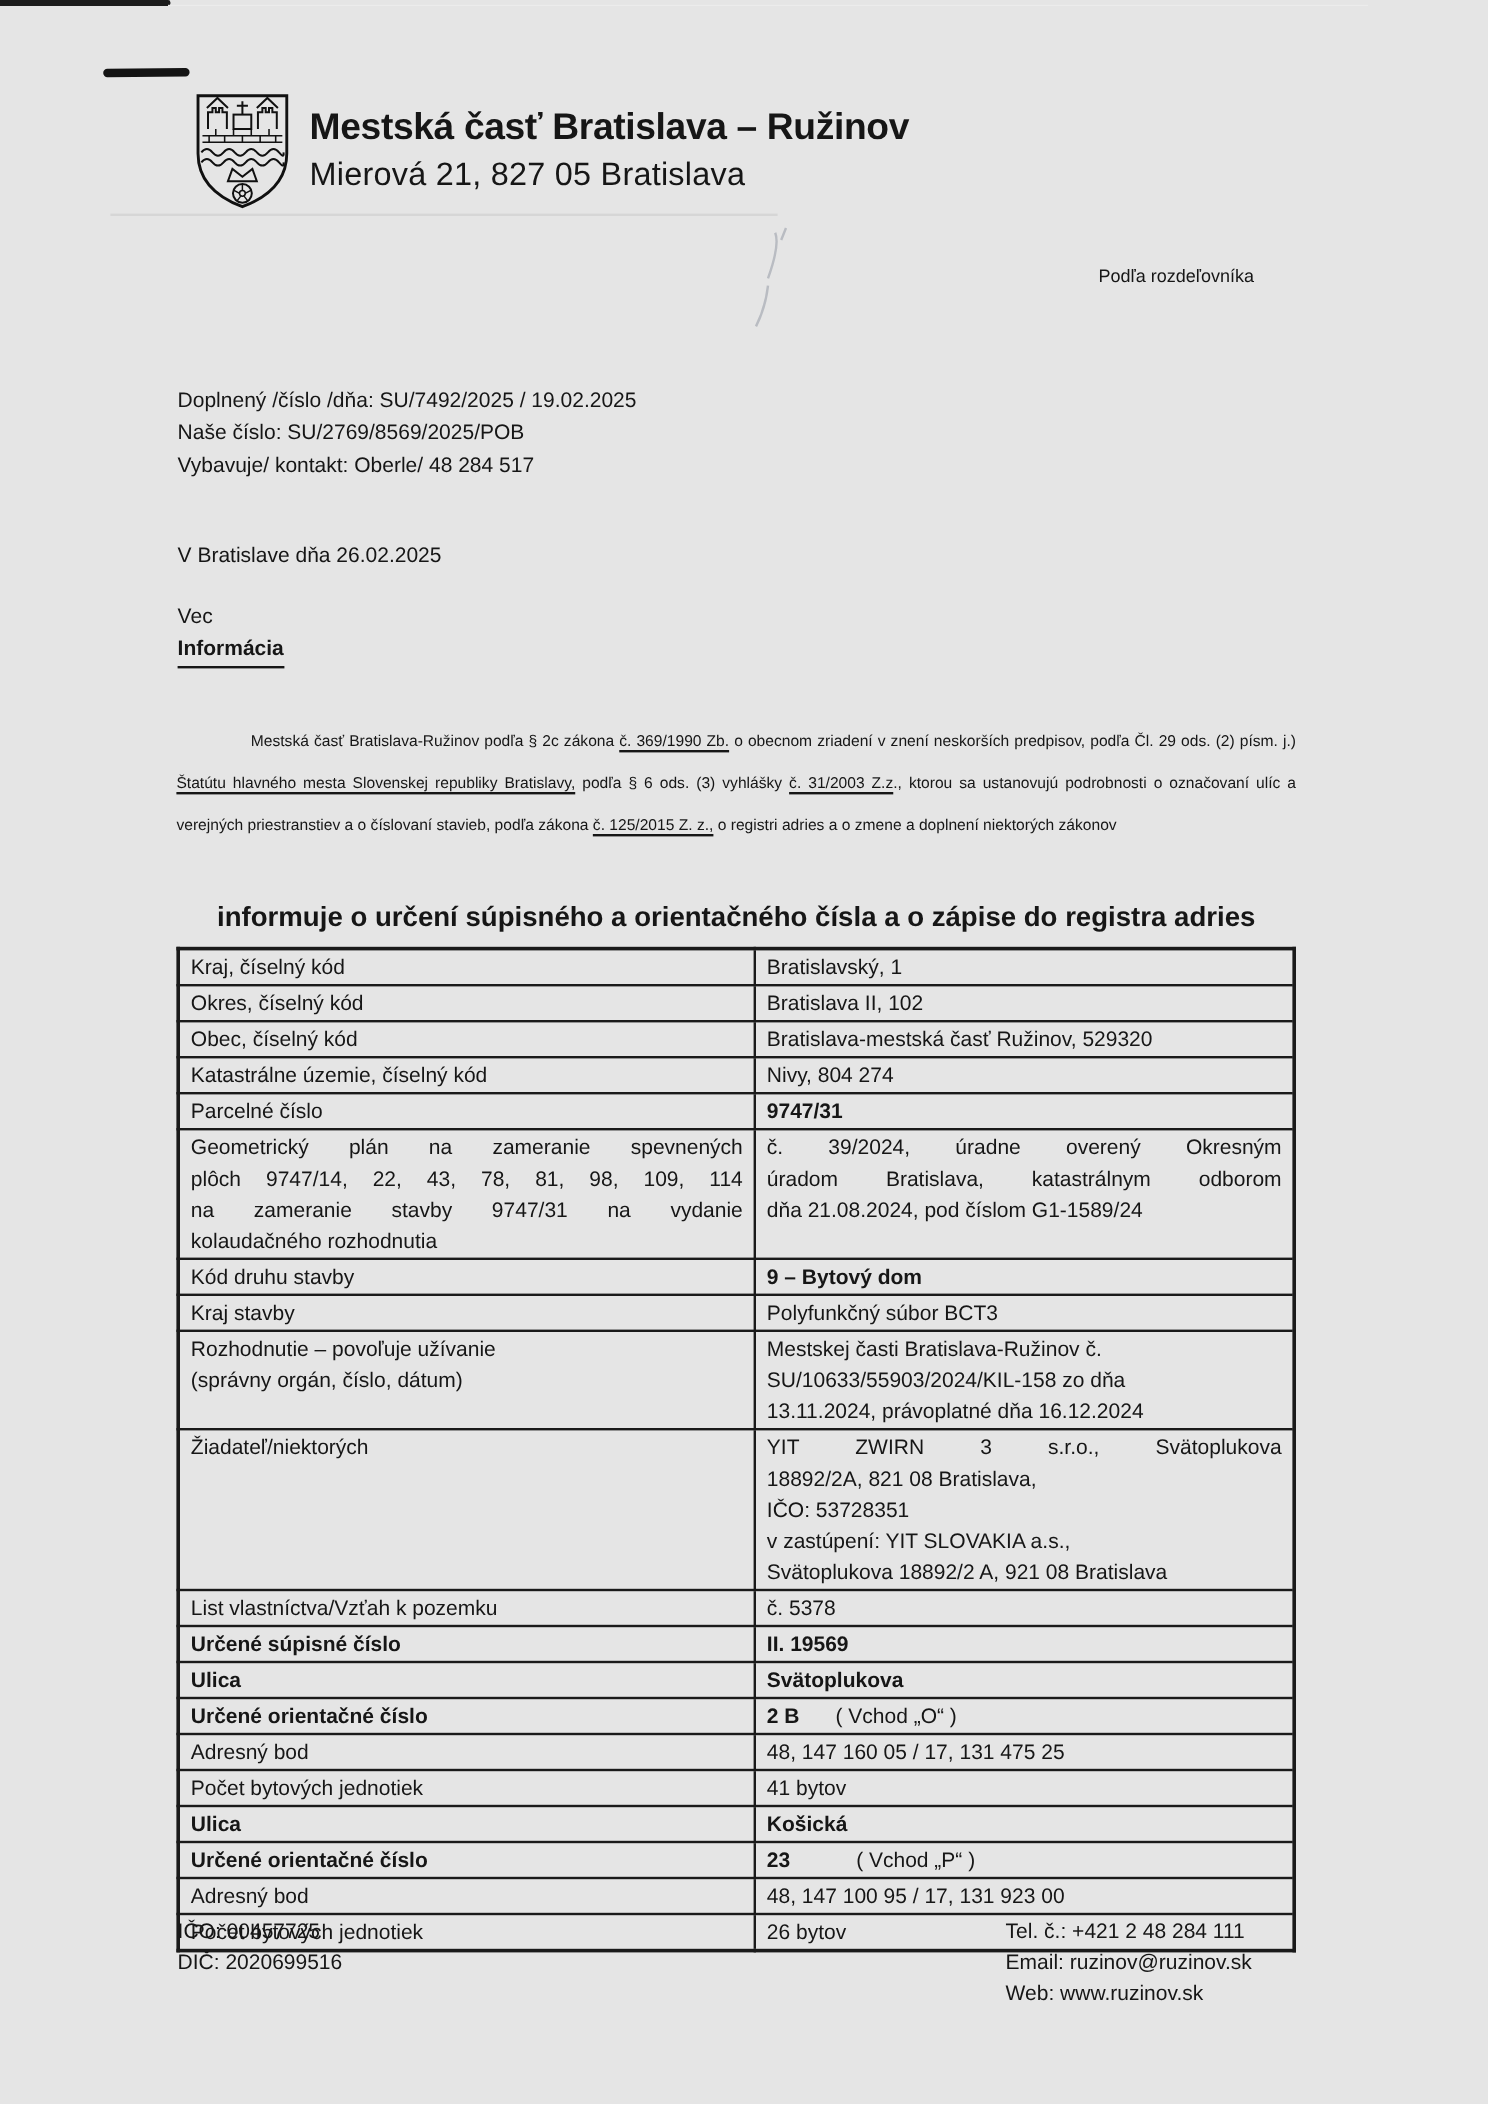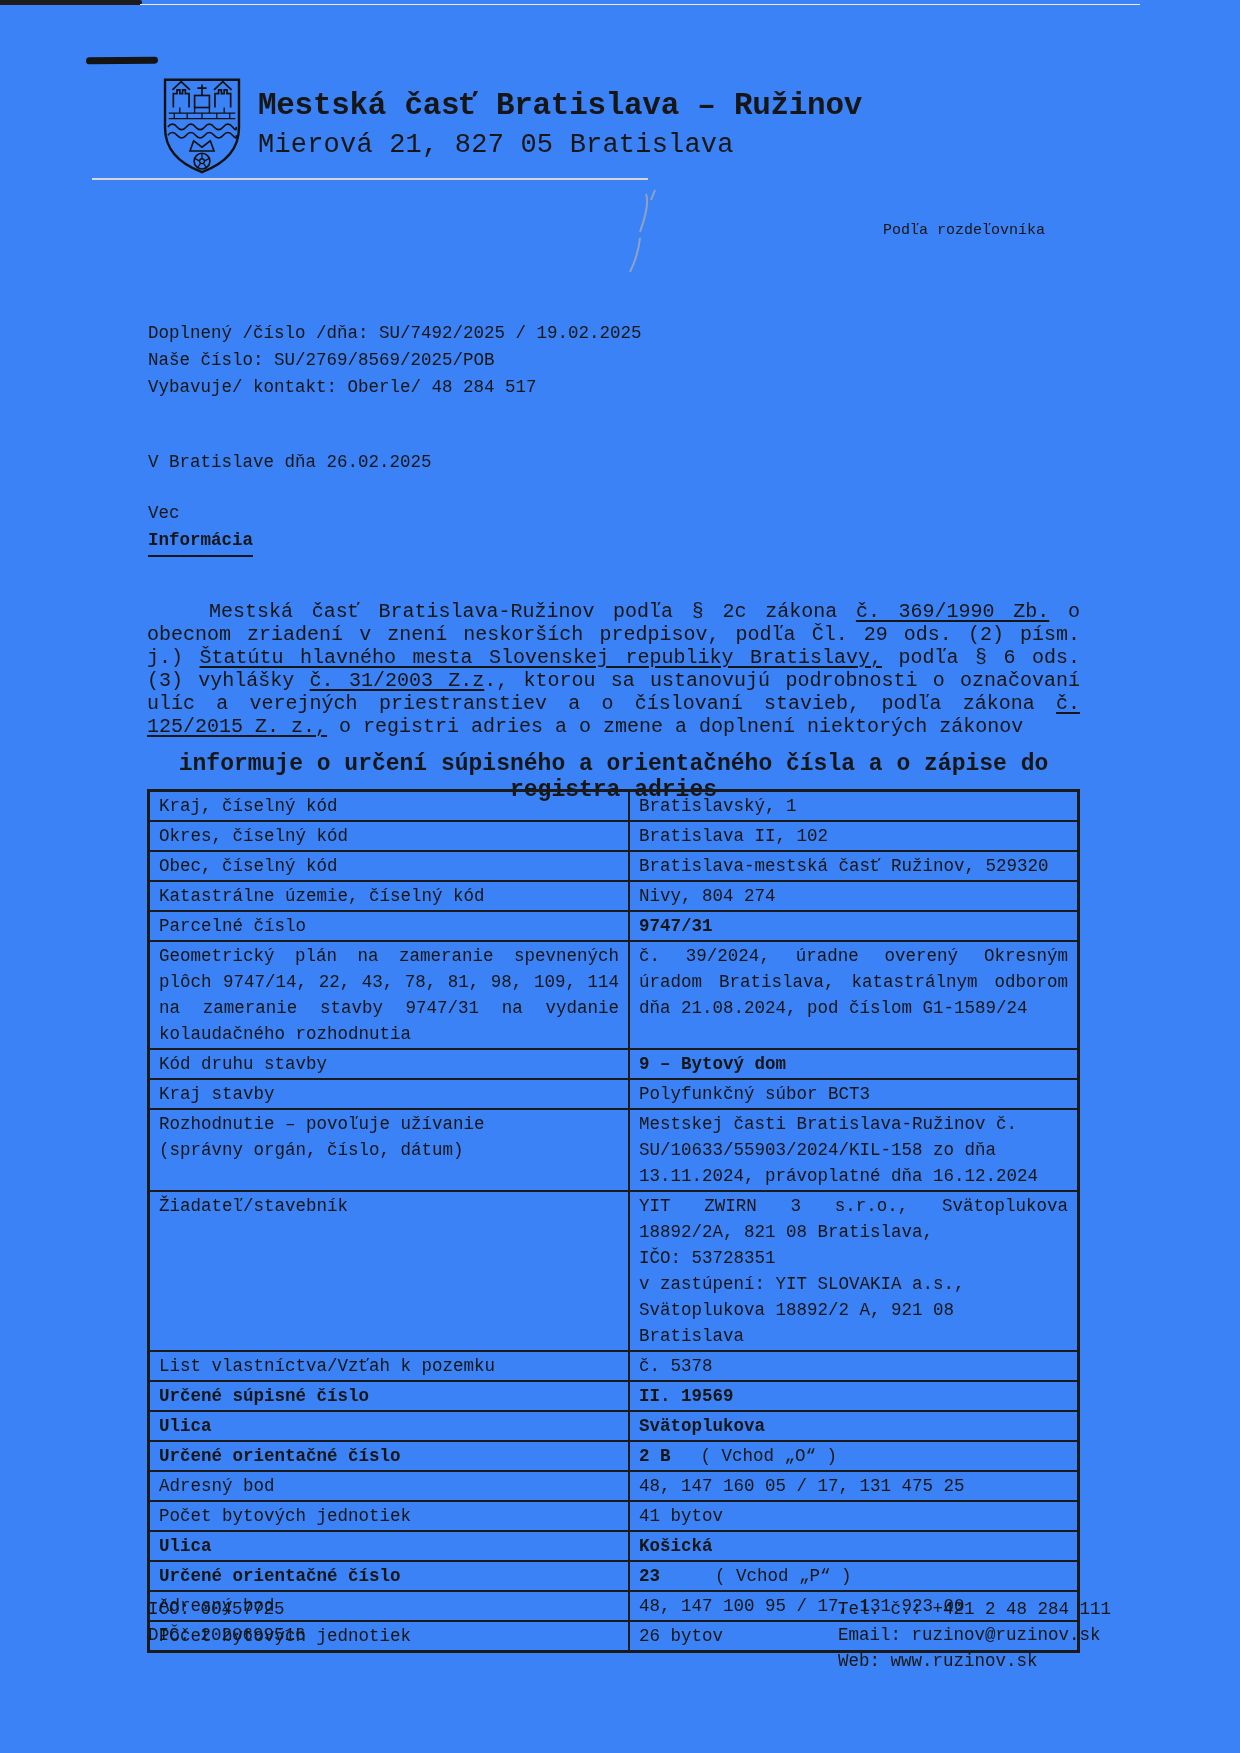--- a/index.html
+++ b/index.html
@@ -1,20 +1,20 @@
 <!DOCTYPE html>
 <html><head>
 <meta charset="utf-8">
 <style>
   html,body{margin:0;padding:0;background:#ffffff;}
   .page{
     position:relative;
     width:1240px;height:1753px;
-    background:#3b82f6;
-    font-family:Liberation Mono, monospace;
+    background:#e5e5e5;
+    font-family:Liberation Sans, sans-serif;
     color:#161616;
     overflow:hidden;
   }
   
   .edge-top{position:absolute;left:0;top:0;width:142px;height:5px;background:#1c1c1c;border-radius:0 2px 2px 0;}
   .edge-top-faint{position:absolute;left:140px;top:4px;width:1000px;height:1px;background:#ececec;}
   .stamp-line{position:absolute;left:86px;top:57px;width:72px;height:7px;background:#141414;border-radius:4px;transform:rotate(-.6deg);}
   .header-rule{position:absolute;left:92px;top:178px;width:556px;height:2px;background:#d6d6d6;}
   .pencil{position:absolute;left:600px;top:182px;}
 
@@ -26,21 +26,21 @@
   .dist-note{position:absolute;left:700px;top:222px;width:345px;text-align:right;font-size:15px;}
 
   .ref-block{position:absolute;left:148px;top:320px;font-size:17.5px;line-height:27px;}
   .date-line{position:absolute;left:148px;top:452px;font-size:17.5px;}
 
   .subject{position:absolute;left:148px;top:500px;font-size:17.5px;line-height:27px;}
   .subject .title{font-weight:bold;display:inline-block;border-bottom:2.5px solid #161616;padding-bottom:1px;}
 
   .body-par{
     position:absolute;left:147px;top:600px;width:933px;
-    font-size:20px;line-height:23px;text-align:justify;text-indent:62px;margin:0;
+    font-size:13px;line-height:35px;text-align:justify;text-indent:62px;margin:0;
   }
   .u{ text-decoration:underline;text-decoration-thickness:1.6px;text-underline-offset:3px;}
 
   .table-heading{position:absolute;left:147px;top:751px;width:933px;text-align:center;font-weight:bold;font-size:23px;}
 
   table.reg{
     position:absolute;left:147px;top:789px;width:933px;
     border-collapse:collapse;font-size:17.5px;
     border:3px solid #1a1a1a;
     table-layout:fixed;
@@ -164,21 +164,21 @@
         <div>Rozhodnutie – povoľuje užívanie</div>
         <div>(správny orgán, číslo, dátum)</div>
       </td>
       <td>
         <div>Mestskej časti Bratislava-Ružinov č.</div>
         <div>SU/10633/55903/2024/KIL-158 zo dňa</div>
         <div>13.11.2024, právoplatné dňa 16.12.2024</div>
       </td>
     </tr>
     <tr>
-      <td class="l">Žiadateľ/stavebník</td>
+      <td class="l">Žiadateľ/niektorých</td>
       <td>
         <div class="jl">YIT ZWIRN 3 s.r.o., Svätoplukova</div>
         <div>18892/2A, 821 08 Bratislava,</div>
         <div>IČO: 53728351</div>
         <div>v zastúpení: YIT SLOVAKIA a.s.,</div>
         <div>Svätoplukova 18892/2 A, 921 08 Bratislava</div>
       </td>
     </tr>
     <tr>
       <td class="l">List vlastníctva/Vzťah k pozemku</td>

